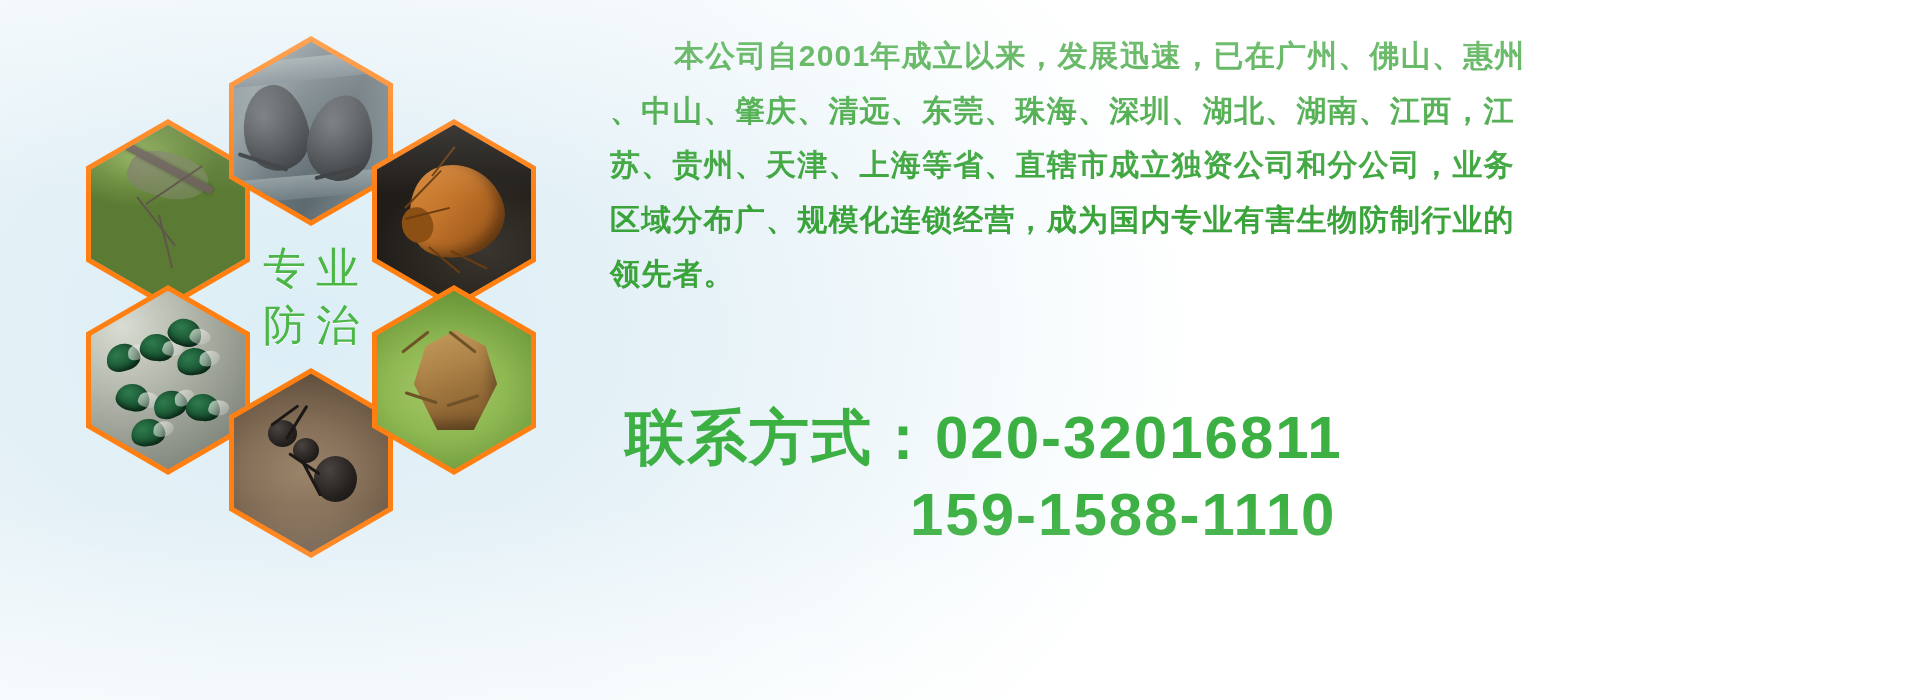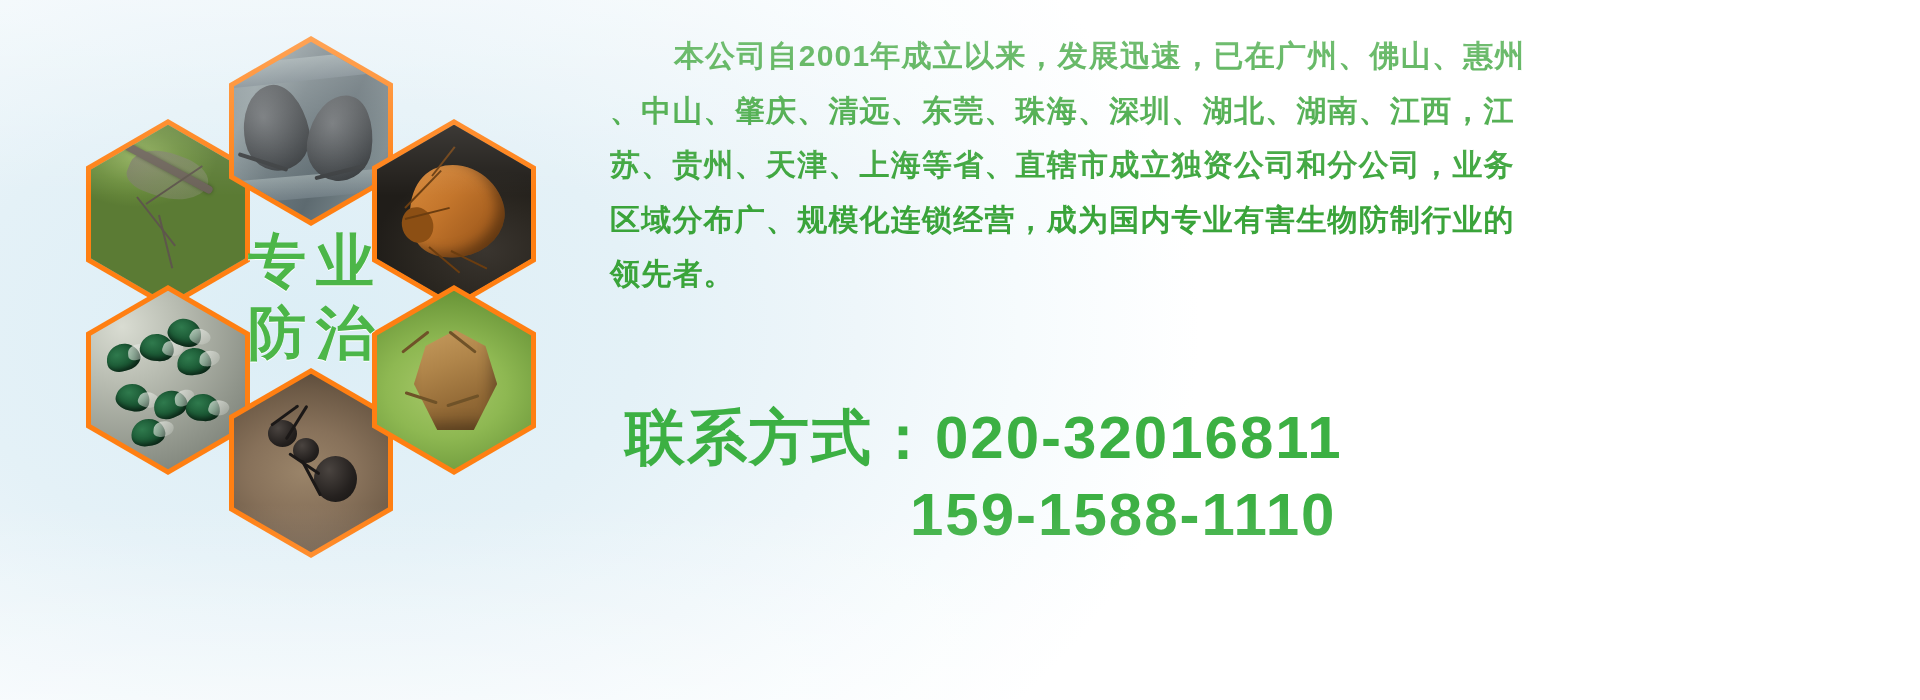--- a/index.html
+++ b/index.html
@@ -40,21 +40,21 @@
   .hex.h-flies{   left:0px;  top:273px;}
   .hex.h-ant{     left:143px;top:356px;}
   .hex.h-stink{   left:286px;top:273px;}
 
   .center-label{
     position:absolute;left:143px;top:190px;width:164px;height:190px;
     display:flex;flex-direction:column;align-items:center;justify-content:center;
     gap:14px;z-index:5;
   }
   .center-label span{
-    color:#4cb648;font-size:58px;font-weight:bold;letter-spacing:10px;
+    color:#4cb648;font-size:43px;font-weight:normal;letter-spacing:10px;
     text-indent:10px;line-height:1;
     text-shadow:0 1px 0 #ffffff;
   }
 
   
   .art.mosquito{
     background:
       radial-gradient(ellipse 80px 50px at 30% 18%, #8fae5a 0%, #6d8f3f 55%, #5b7b34 100%),
       linear-gradient(160deg,#caa183 0%,#e2b894 22%,#efc6a2 46%,#e0b08b 72%,#c79372 100%);
   }

